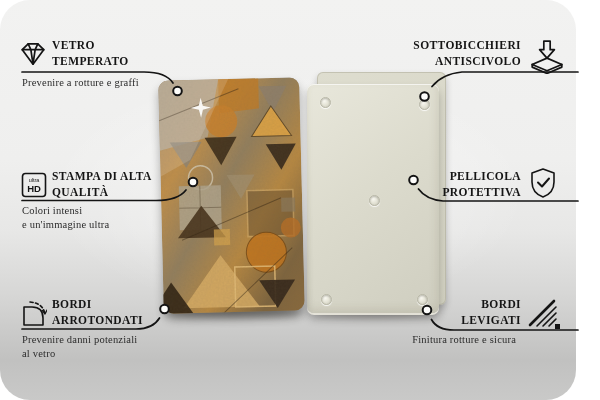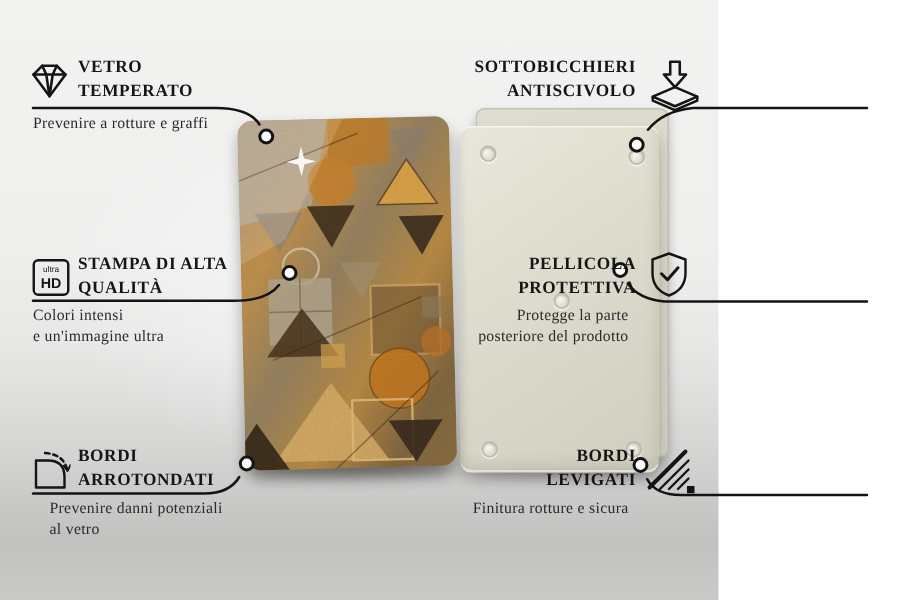--- a/index.html
+++ b/index.html
@@ -1,21 +1,22 @@
 <!DOCTYPE html>
 <html><head>
 <meta charset="utf-8">
 <style>
   html,body{margin:0;padding:0;}
   body{width:600px;height:400px;overflow:hidden;font-family:"Liberation Serif",serif;}
   .stage{
-    position:relative;width:479px;height:400px;
+    position:relative;width:576px;height:400px;
     background:
       radial-gradient(58% 42% at 50% 48%, rgba(255,255,255,.55) 0%, rgba(255,255,255,0) 72%),
       linear-gradient(180deg,#f2f2f1 0%,#efefee 40%,#e7e7e6 58%,#d6d6d5 74%,#c1c1c0 90%,#c9c9c8 100%);
+    border-radius: 30px;
   }
   
   .shadow{position:absolute;background:rgba(25,20,14,.45);border-radius:50%;filter:blur(5px);}
   .shadow.front{left:164px;top:306px;width:138px;height:11px;}
   .shadow.back{left:312px;top:307px;width:128px;height:10px;background:rgba(25,20,14,.35);}
   .film-layer{
     position:absolute;left:317px;top:72px;width:129px;height:233px;border-radius:6px;
     background:linear-gradient(150deg,#deddcf 0%,#d2d1c1 100%);
     box-shadow:0 4px 7px rgba(0,0,0,.22), inset 0 0 0 1px rgba(170,168,150,.5);
   }
@@ -174,21 +175,21 @@
     <svg width="28" height="28" viewBox="0 0 28 28">
       <path d="M5 26 V8 H13 Q24 8 24 19 V26 Z"></path>
       <path d="M11 3 Q24 4 26 15" stroke-dasharray="3 2.5"></path>
       <path d="M26 15 L23.5 11.5 M26 15 L28 11" stroke-width="1.3"></path>
     </svg>
   </span>
   <div class="callout-title" style="left:52px;top:297px;">
     <div>BORDI</div>
     <div>ARROTONDATI</div>
   </div>
-  <div class="callout-sub" style="left:22px;top:333px;margin-left:11px;">
+  <div class="callout-sub" style="left:22px;top:333px;">
     <div>Prevenire danni potenziali</div>
     <div>al vetro</div>
   </div>
 
   <span class="icon" style="right:12px;top:38px;">
     <svg width="34" height="36" viewBox="0 0 32 34">
       <path d="M13 3 V11 H9 L16 19 L23 11 H19 V3 Z"></path>
       <path d="M16 19 L30 25 L16 31 L2 25 Z"></path>
       <path d="M2 25 V27.5 L16 33.5 L30 27.5 V25"></path>
     </svg>
@@ -201,24 +202,20 @@
   <span class="icon" style="right:19px;top:167px;">
     <svg width="28" height="32" viewBox="0 0 28 32">
       <path d="M14 2 L25 6 V15 Q25 26 14 30 Q3 26 3 15 V6 Z"></path>
       <path d="M9 15.5 L13 19.5 L20 11.5" stroke-width="2"></path>
     </svg>
   </span>
   <div class="callout-title right-align" style="right:55px;top:169px;">
     <div>PELLICOLA</div>
     <div>PROTETTIVA</div>
   </div>
-  <div class="callout-sub right-align" style="right:60px;top:204px;">
-    <div>Protegge la parte</div>
-    <div>posteriore del prodotto</div>
-  </div>
 
   <span class="icon" style="right:15px;top:297px;">
     <svg width="34" height="32" viewBox="0 0 32 32">
       <path d="M2 28 L26 4" stroke-width="2.6"></path>
       <path d="M9 29 L28 10 M15 29 L28 16 M21 29 L28 22"></path>
       <rect class="filled" x="27" y="27" width="5" height="5"></rect>
     </svg>
   </span>
   <div class="callout-title right-align" style="right:55px;top:297px;">
     <div>BORDI</div>

